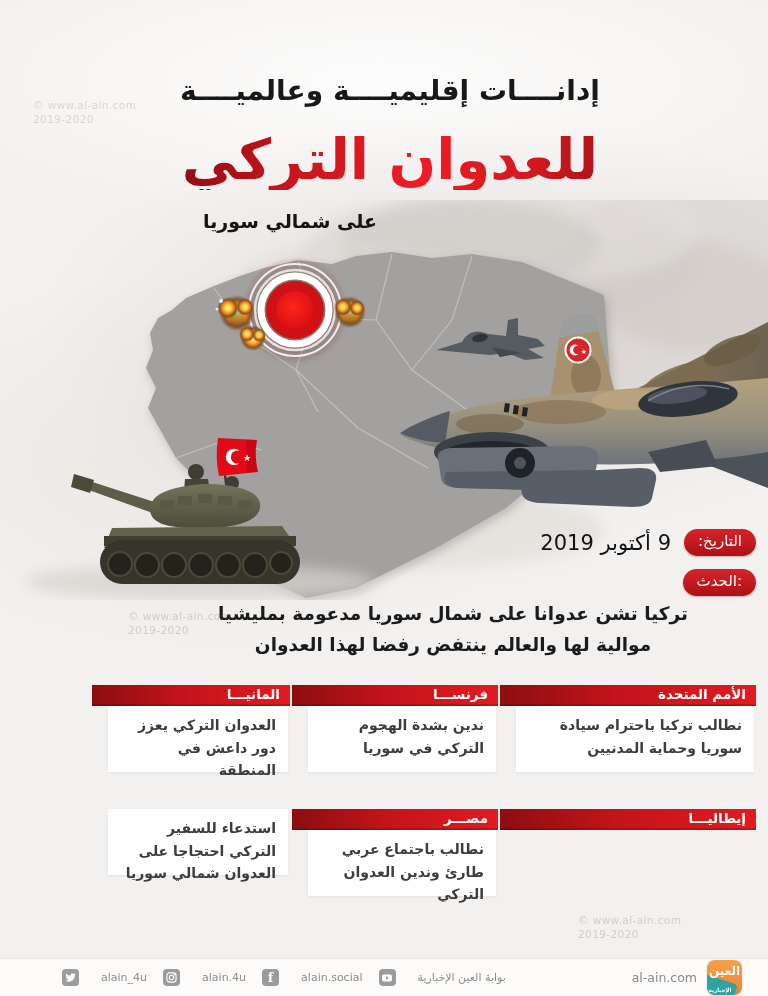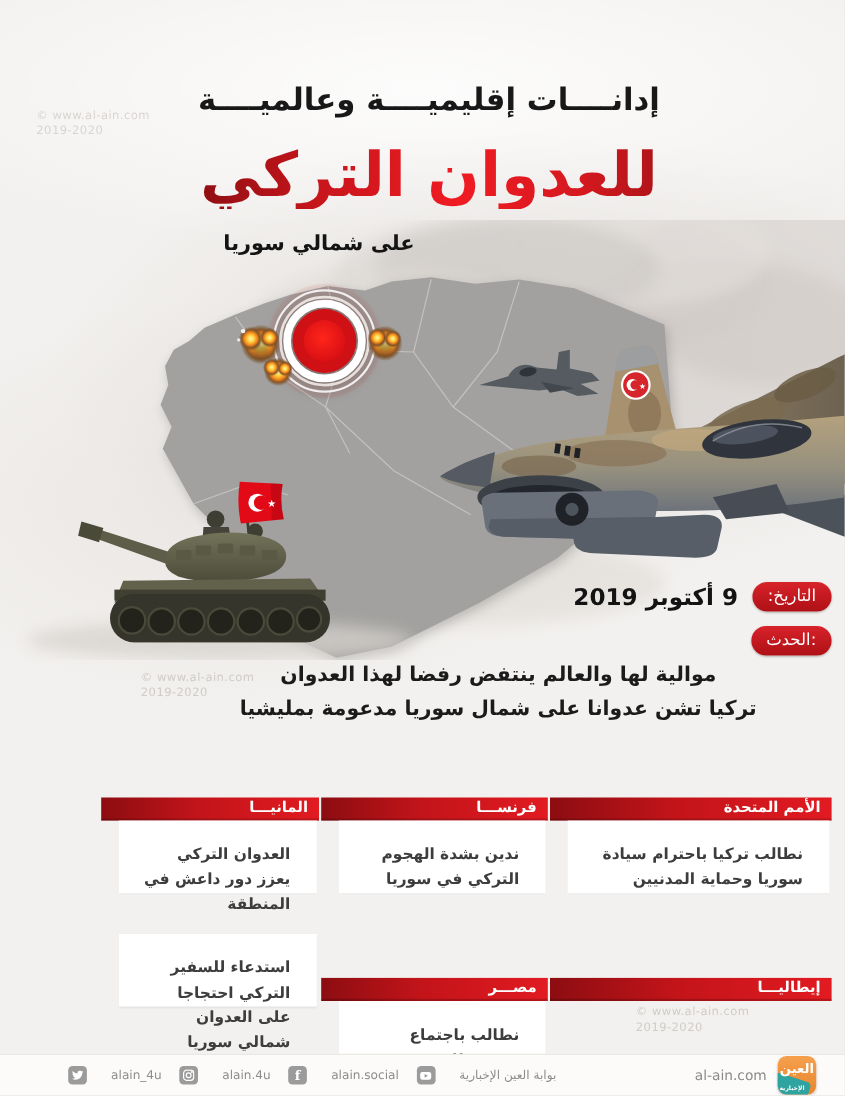--- a/index.html
+++ b/index.html
@@ -24,46 +24,45 @@
     background:linear-gradient(90deg,#6f0a0e 0%,#c4151b 30%,#f01b23 55%,#d6191f 75%,#8f0f14 100%);
     -webkit-background-clip:text;background-clip:text;color:transparent;
   }
   .title-tag{position:absolute;left:55px;top:136px;width:230px;text-align:center;font-size:19px;font-weight:700;color:#141414;}
   .badge{
     display:inline-block;background:linear-gradient(180deg,#d8232a,#ae1016);
     color:#fff;font-size:15px;font-weight:400;border-radius:16px;
     padding:3px 14px 6px;box-shadow:0 1px 2px rgba(0,0,0,.28);
   }
   .date-row{position:absolute;top:529px;right:12px;z-index:2;direction:rtl;display:flex;align-items:center;gap:13px;}
-  .date-value{font-size:21px;font-weight:700;color:#131313;}
+  .date-value{font-size:21px;font-weight:400;color:#131313;}
   .event-badge-wrap{position:absolute;top:569px;right:12px;z-index:2;}
   .event-text{
     position:absolute;top:598px;left:150px;width:606px;z-index:2;direction:rtl;text-align:center;
     font-size:18.5px;font-weight:700;color:#1b1b1b;line-height:1.68;
   }
   .event-text span{display:block;}
   .reactions{
     position:absolute;left:92px;top:685px;width:664px;z-index:2;direction:rtl;
     display:grid;grid-template-columns:256px 206px 198px;gap:37px 2px;
   }
   .card{display:flex;flex-direction:column;}
   .card__bar{
     height:17px;display:flex;align-items:center;direction:rtl;
     background:linear-gradient(to left,#e11b21 0%,#c3141a 55%,#8c0d11 100%);
     box-shadow:inset 0 -2px 0 rgba(0,0,0,.18);
     padding:1px 10px 3px 0;
-    margin-top:40px;
   }
   .card__bar span{color:#fff;font-size:13.5px;font-weight:700;line-height:1;}
   .card__box{
     background:#ffffff;height:66px;margin:0 2px 0 16px;
     box-shadow:0 1px 2px rgba(0,0,0,.07);
     padding:8px 12px 0 10px;box-sizing:border-box;
   }
-  .card__box p{margin:12px;font-size:14px;font-weight:700;color:#3d3d3d;line-height:1.62;text-align:right;}
+  .card__box p{margin:0;font-size:14px;font-weight:700;color:#3d3d3d;line-height:1.62;text-align:right;}
   .footer{
     position:absolute;left:0;bottom:0;width:768px;height:38px;z-index:4;
     background:#fcfbfa;border-top:1px solid #e8e6e2;
     display:flex;align-items:center;padding:0 26px 0 62px;box-sizing:border-box;
   }
   .social-item{display:flex;align-items:center;gap:22px;margin-right:16px;}
   .social-icon{width:17px;height:17px;border-radius:4px;background:#9b9b9b;display:flex;align-items:center;justify-content:center;flex:0 0 auto;}
   .social-icon svg{display:block;}
   .social-icon .fb-glyph{color:#fff;font-size:12px;font-weight:700;line-height:1;font-family:"DejaVu Serif",serif;}
   .social-handle{font-size:11px;color:#8d8d8d;white-space:nowrap;}
@@ -292,22 +291,22 @@
 
   <div class="date-row">
     <span class="badge">التاريخ:</span>
     <span class="date-value">9 أكتوبر 2019</span>
   </div>
 
   <div class="event-badge-wrap">
     <span class="badge">الحدث:</span>
   </div>
   <div class="event-text">
+    <span>تركيا تشن عدوانا على شمال سوريا مدعومة بمليشيا</span>
     <span>موالية لها والعالم ينتفض رفضا لهذا العدوان</span>
-    <span>تركيا تشن عدوانا على شمال سوريا مدعومة بمليشيا</span>
   </div>
 
   <section class="reactions">
     <div class="card">
       <div class="card__bar">
           <span>الأمم المتحدة</span>
         </div>
       <div class="card__box">
           <p>نطالب تركيا باحترام سيادة سوريا وحماية المدنيين</p>
         </div>

